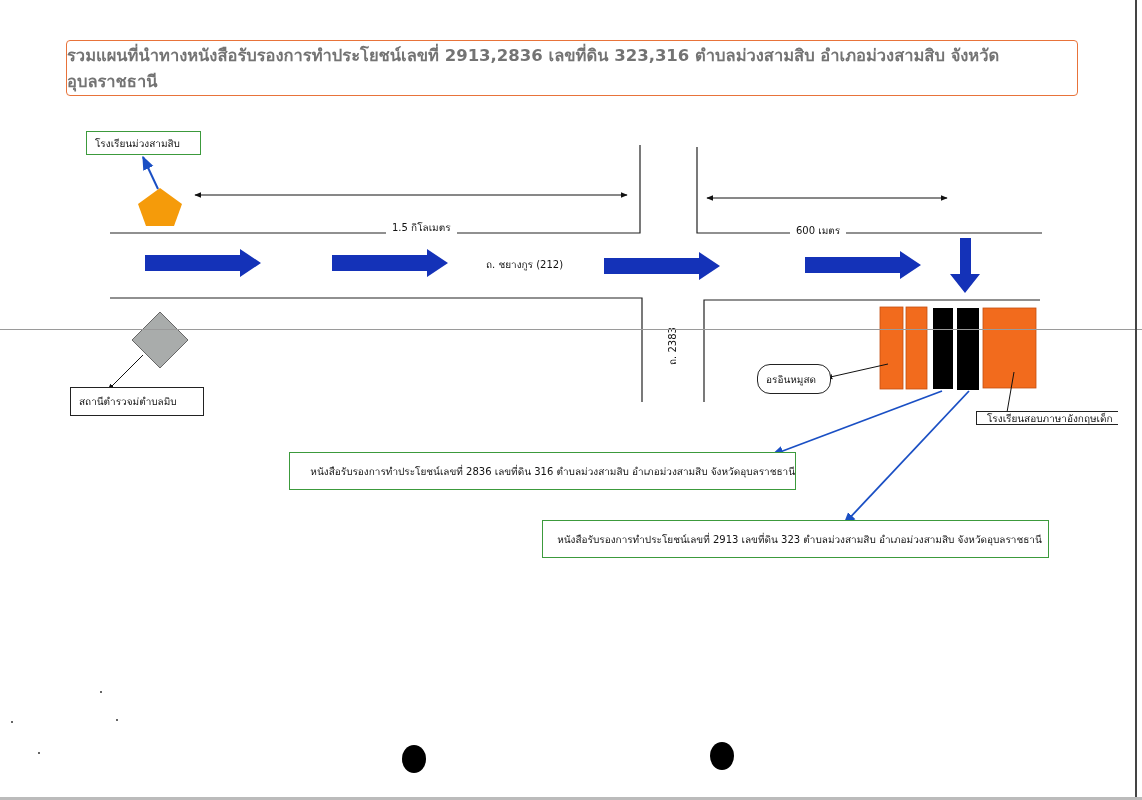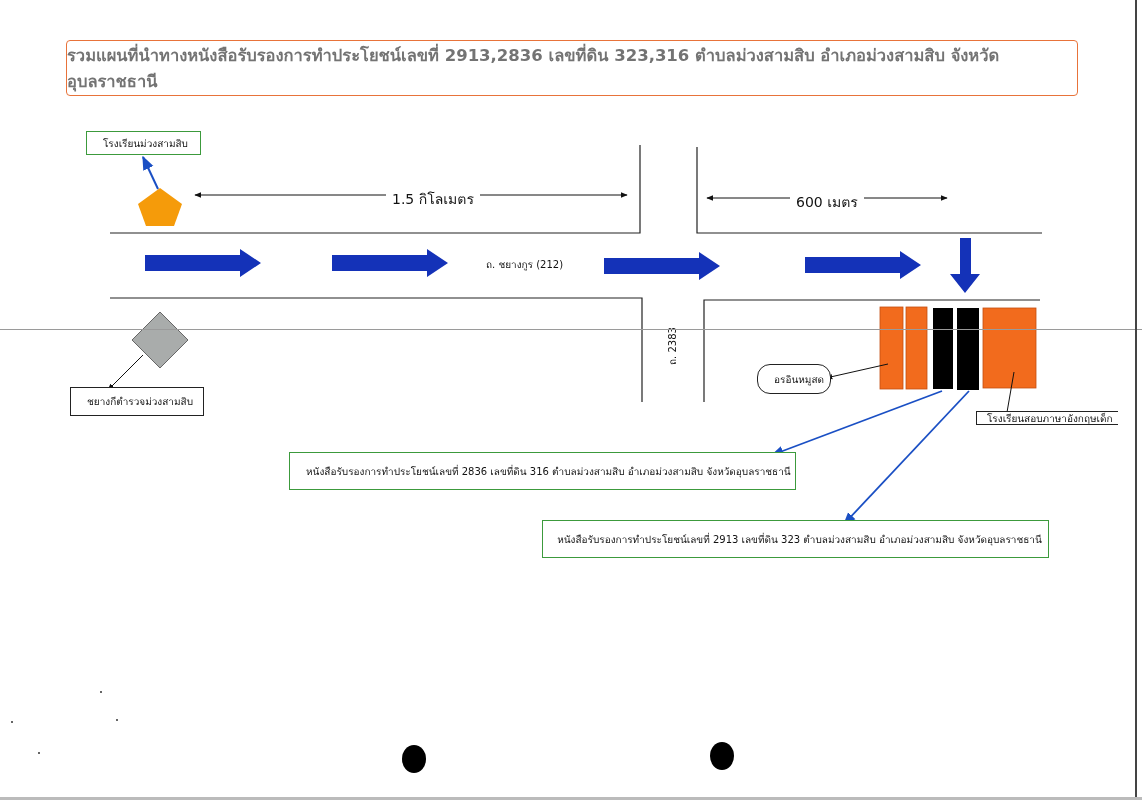--- a/index.html
+++ b/index.html
@@ -11,26 +11,26 @@
   }
   .abs { position: absolute; }
   .title-box {
     left: 66px; top: 40px; width: 1012px; height: 56px;
     border: 1.5px solid #e8733a; border-radius: 4px;
     display: flex; align-items: center; justify-content: center;
     font-weight: bold; font-size: 16.5px; color: #737373; box-sizing: border-box;
   }
   .label-box {
     position: absolute; background: #fff; font-size: 10px; color: #111;
-    display: flex; align-items: center; box-sizing: border-box; padding-left: 16px;
+    display: flex; align-items: center; box-sizing: border-box; padding-left: 8px;
     white-space: nowrap;
   }
   .green { border: 1px solid #3c9a3c; }
   .black { border: 1px solid #222; }
-  .dim-label { position: absolute; font-size: 14px; background: #fff; padding: 0 6px; white-space: nowrap; }
+  .dim-label { position: absolute; font-size: 10px; background: #fff; padding: 0 6px; white-space: nowrap; margin-top: 32px; }
   .road-label { position: absolute; font-size: 10px; white-space: nowrap; }
   .scan-line { left: 0; top: 329px; width: 1142px; height: 1px; background: #9a9a9a; }
   .edge-right { left: 1135px; top: 0; width: 2px; height: 800px; background: #444; }
   .edge-bottom { left: 0; top: 797px; width: 1142px; height: 3px; background: #bbb; }
   .hole { position: absolute; width: 24px; height: 28px; border-radius: 50%; background: #000; }
   .speck { position: absolute; width: 2px; height: 2px; background: #333; border-radius: 50%; }
 </style>
 </head>
 <body>
 
@@ -88,30 +88,30 @@
 
 <div class="dim-label" style="left:386px;top:188px;">1.5 กิโลเมตร</div>
 <div class="dim-label" style="left:790px;top:191px;">600 เมตร</div>
 
 <div class="road-label" style="left:486px;top:257px;">ถ. ชยางกูร (212)</div>
 
 <div class="label-box green" style="left:86px;top:131px;width:115px;height:24px;">
   <span>โรงเรียนม่วงสามสิบ</span>
 </div>
 <div class="label-box black" style="left:70px;top:387px;width:134px;height:29px;">
-  <span>ชยางกีตำรวจม่วงสามสิบ</span>
+  <span>สถานีตำรวจม่ตำบลมิบ</span>
 </div>
 <div class="label-box black" style="left:757px;top:364px;width:74px;height:30px;border-radius:13px;">
   <span>อรอินหมูสด</span>
 </div>
 <div class="label-box" style="left:976px;top:411px;width:142px;height:14px;border-top:1px solid #222;border-bottom:1px solid #222;border-left:1px solid #222;padding-left:10px;">
   <span>โรงเรียนสอบภาษาอังกฤษเด็ก</span>
 </div>
 
-<div class="label-box green" style="left:289px;top:452px;width:507px;height:38px;padding-left:16px;justify-content:flex-start;">
+<div class="label-box green" style="left:289px;top:452px;width:507px;height:38px;padding-left:5px;justify-content:flex-end;">
   <span>หนังสือรับรองการทำประโยชน์เลขที่ 2836 เลขที่ดิน 316 ตำบลม่วงสามสิบ อำเภอม่วงสามสิบ จังหวัดอุบลราชธานี</span>
 </div>
 <div class="label-box green" style="left:542px;top:520px;width:507px;height:38px;padding-left:8px;justify-content:center;">
   <span>หนังสือรับรองการทำประโยชน์เลขที่ 2913 เลขที่ดิน 323 ตำบลม่วงสามสิบ อำเภอม่วงสามสิบ จังหวัดอุบลราชธานี</span>
 </div>
 
 <div class="abs scan-line"></div>
 <div class="abs edge-right"></div>
 <div class="abs edge-bottom"></div>
 <div class="hole" style="left:402px;top:745px;"></div>

